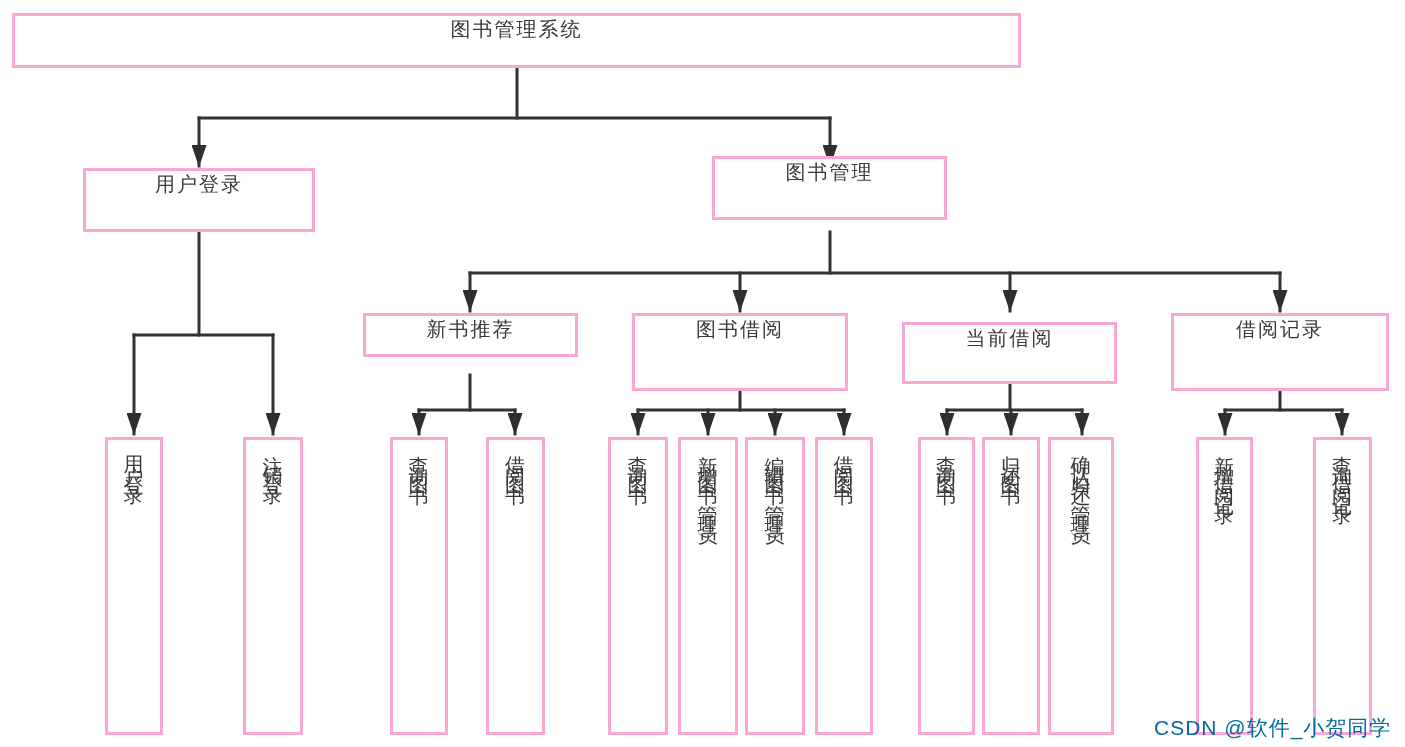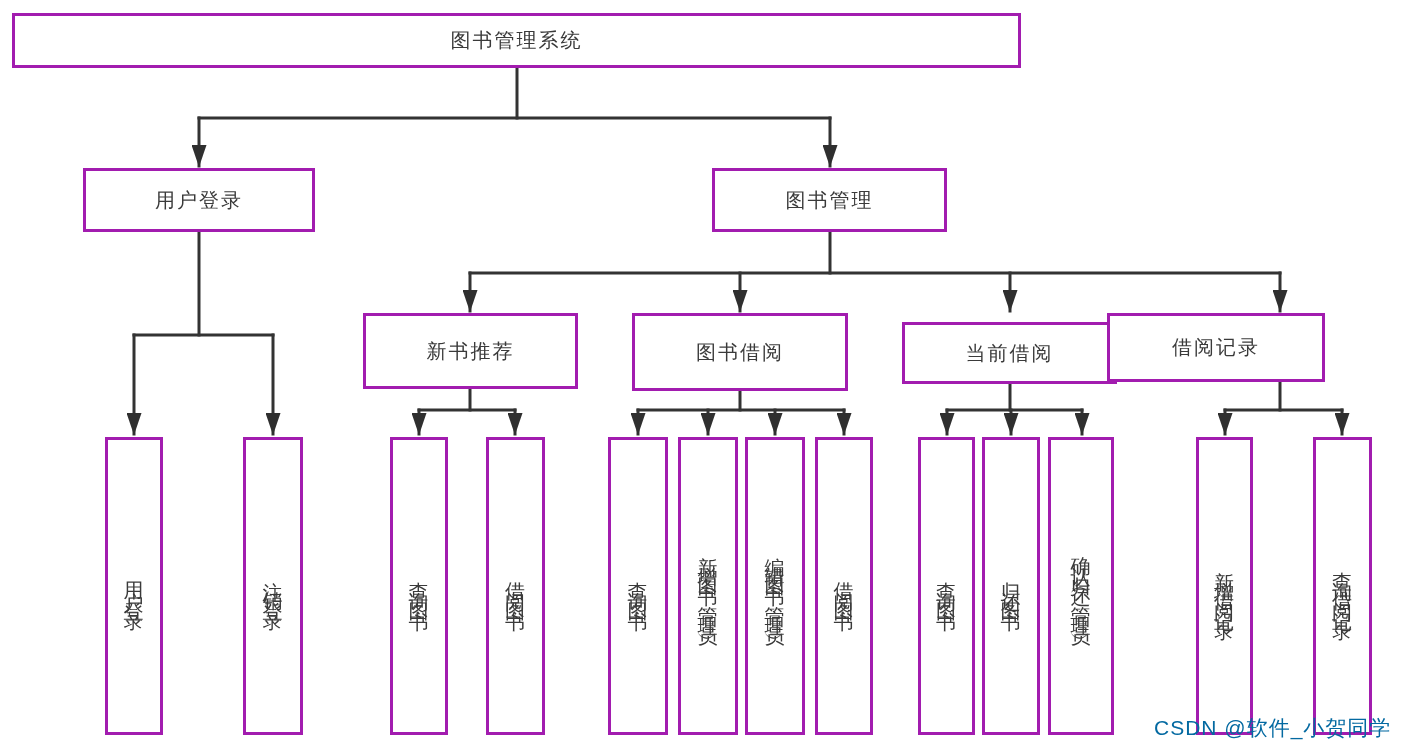--- a/index.html
+++ b/index.html
@@ -4,21 +4,21 @@
 <style>
   html,body { margin:0; padding:0; background:#ffffff; }
   .stage {
     position:relative; width:1405px; height:747px; background:#ffffff;
     font-family:"Liberation Sans","DejaVu Sans",sans-serif;
     color:#3a3a3a; overflow:hidden;
   }
   .connectors { position:absolute; left:0; top:0; width:1405px; height:747px; pointer-events:none; }
   .node {
     position:absolute; box-sizing:border-box; background:#ffffff;
-    border:3px solid #a21caf; display:flex; align-items:center; justify-content:center;
+    border:3px solid #f9a8d4; display:flex; align-items:flex-start; justify-content:center;
     z-index:2;
   }
   .hnode .lbl { font-size:20px; letter-spacing:2px; white-space:nowrap; }
   .leaf .lbl {
     writing-mode:vertical-rl; text-orientation:mixed;
     font-size:20px; letter-spacing:10px; line-height:1;
   }
   .watermark {
     position:absolute; left:1154px; top:714px; z-index:6;
     font-size:21px; letter-spacing:1px; color:#0369a1; white-space:nowrap;
@@ -79,34 +79,34 @@
     </g>
   </svg>
 
   <div class="node hnode" style="left:12px;top:13px;width:1009px;height:55px">
     <span class="lbl">图书管理系统</span>
   </div>
 
   <div class="node hnode" style="left:83px;top:168px;width:232px;height:64px">
     <span class="lbl">用户登录</span>
   </div>
-  <div class="node hnode" style="left:712px;top:168px;width:235px;height:64px">
+  <div class="node hnode" style="left:712px;top:156px;width:235px;height:64px">
     <span class="lbl">图书管理</span>
   </div>
 
-  <div class="node hnode" style="left:363px;top:313px;width:215px;height:76px">
+  <div class="node hnode" style="left:363px;top:313px;width:215px;height:44px">
     <span class="lbl">新书推荐</span>
   </div>
   <div class="node hnode" style="left:632px;top:313px;width:216px;height:78px">
     <span class="lbl">图书借阅</span>
   </div>
   <div class="node hnode" style="left:902px;top:322px;width:215px;height:62px">
     <span class="lbl">当前借阅</span>
   </div>
-  <div class="node hnode" style="left:1107px;top:313px;width:218px;height:69px">
+  <div class="node hnode" style="left:1171px;top:313px;width:218px;height:78px">
     <span class="lbl">借阅记录</span>
   </div>
 
   <div class="node leaf" style="left:105px;top:437px;width:58px;height:298px">
     <span class="lbl">用户登录</span>
   </div>
   <div class="node leaf" style="left:243px;top:437px;width:60px;height:298px">
     <span class="lbl">注销登录</span>
   </div>
 

